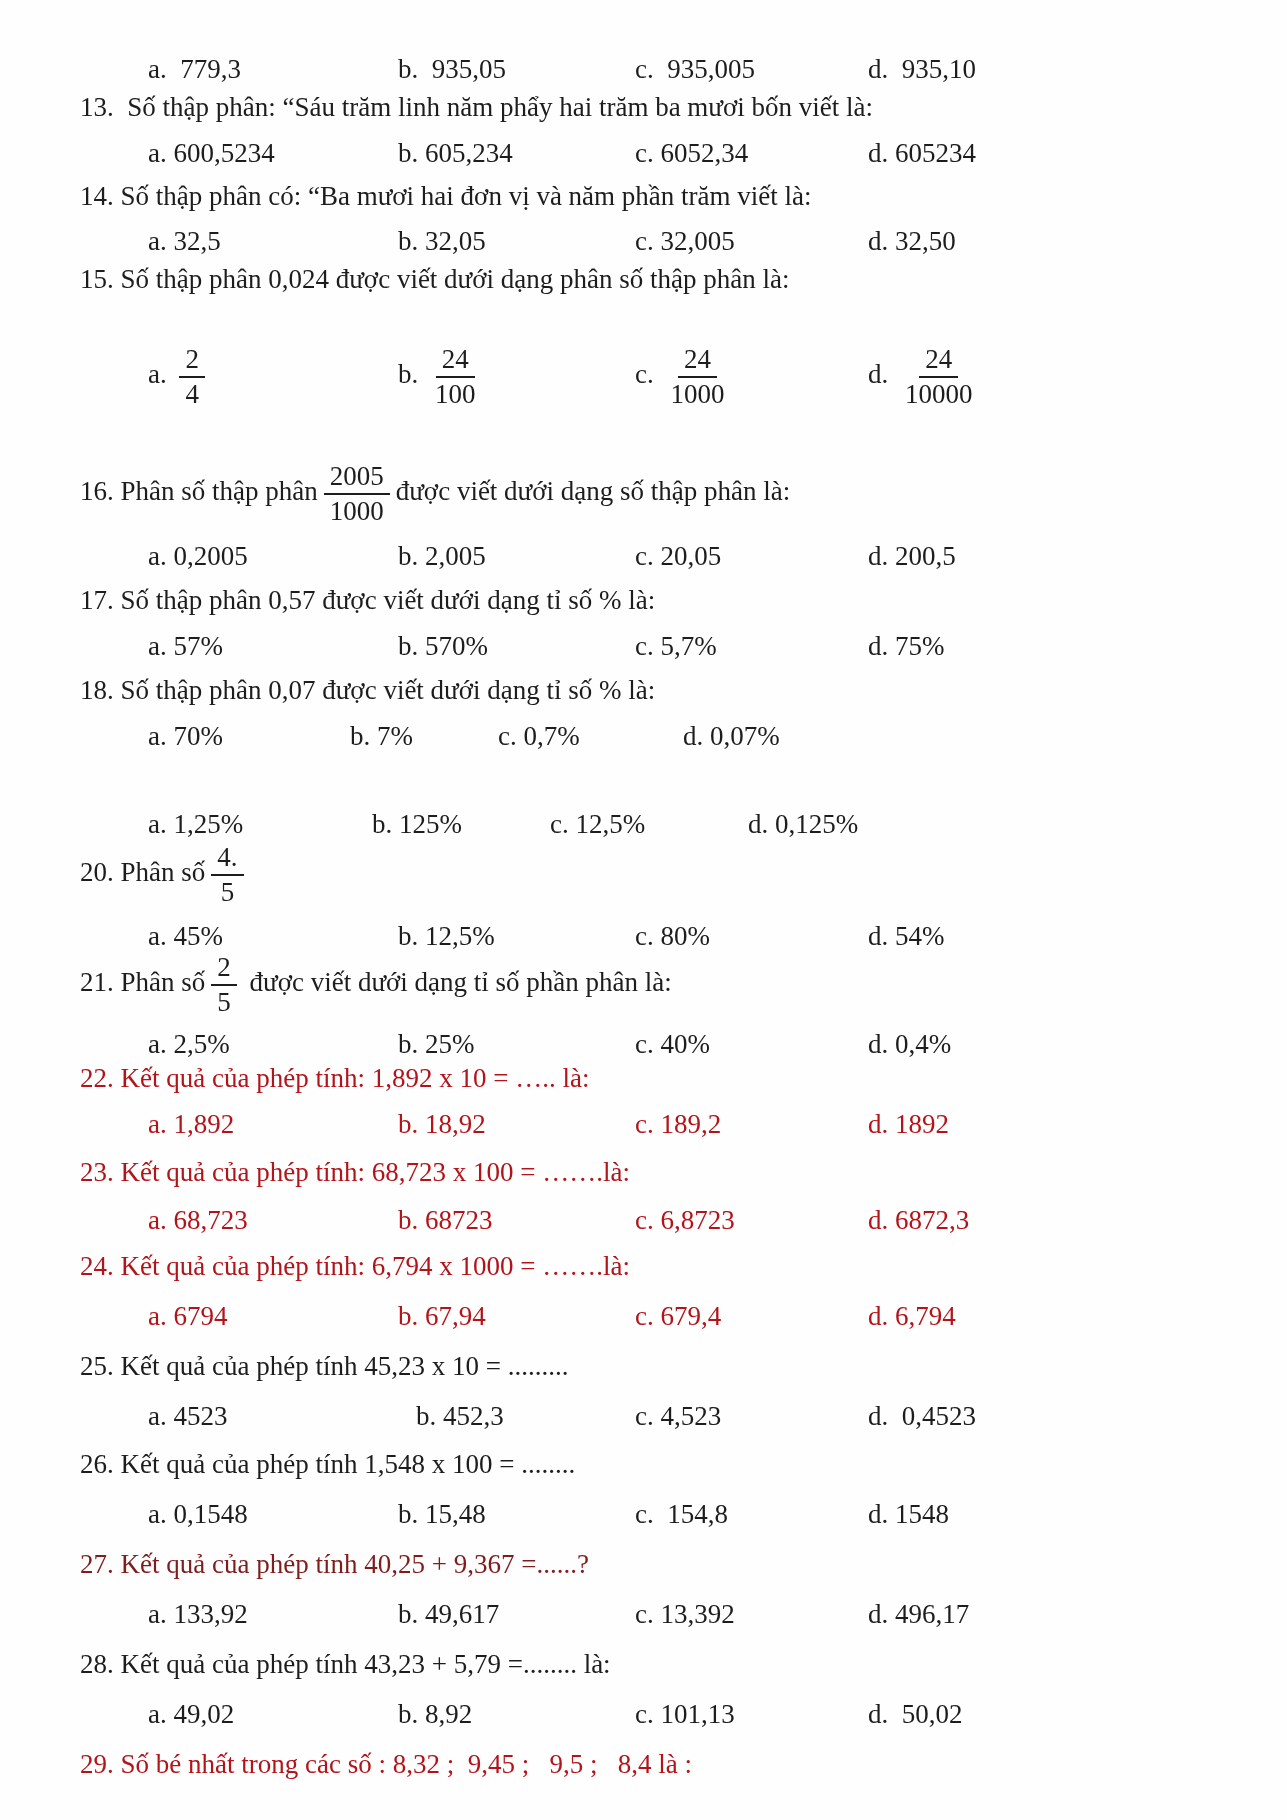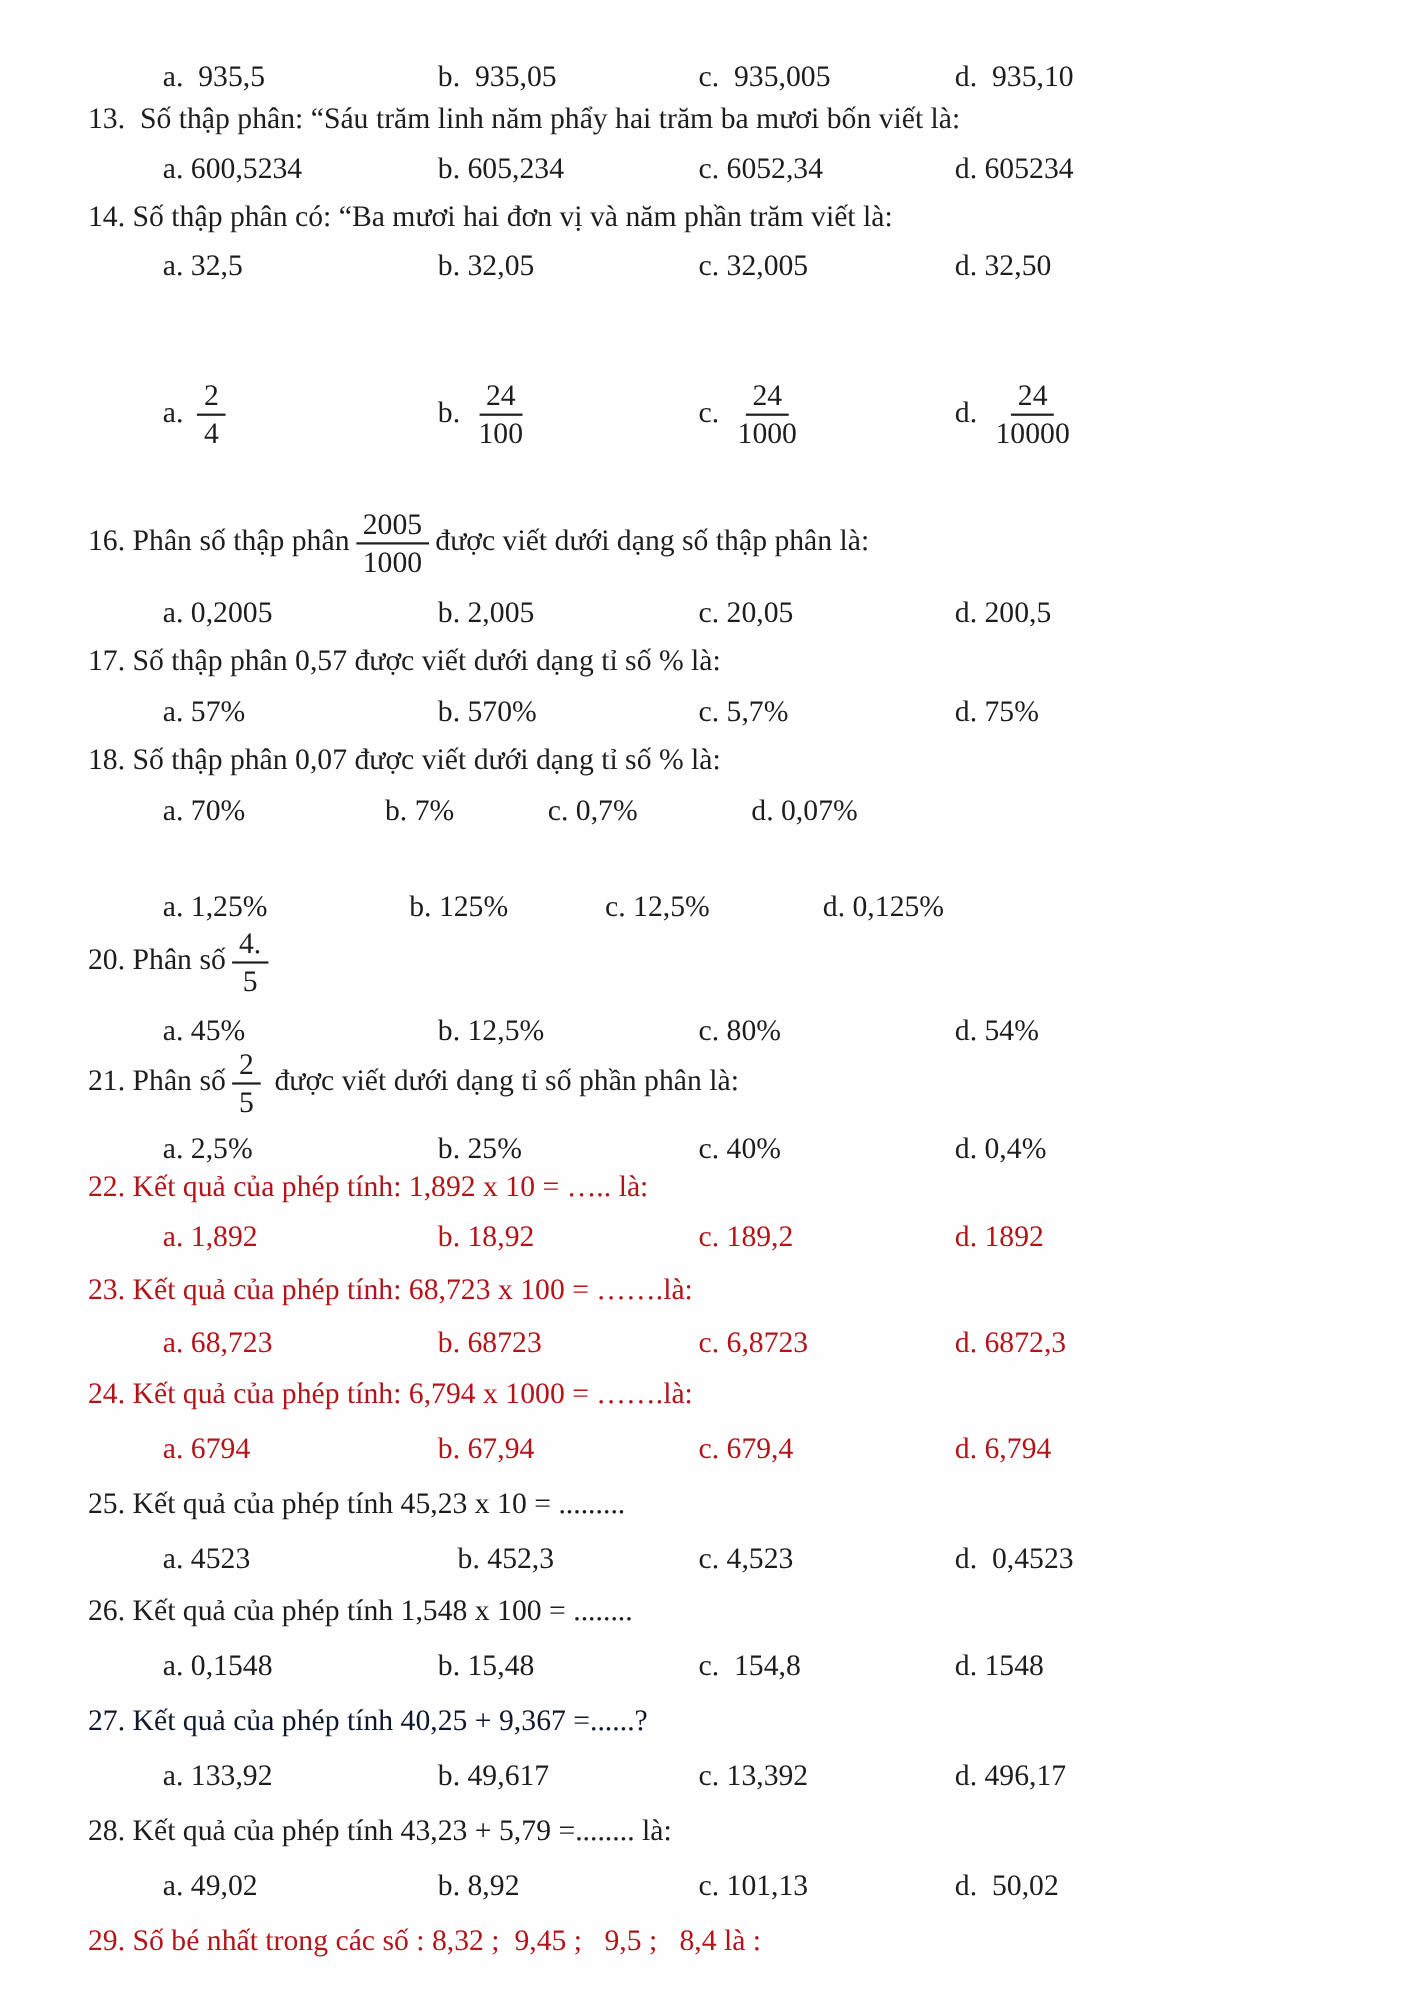--- a/index.html
+++ b/index.html
@@ -43,39 +43,40 @@
   }
   .frac .den{
     padding:2px 4px 0 4px;
   }
 </style>
 </head>
 <body>
 
 <div class="page" id="page">
     <div class="orow" style="top: 54px; color: rgb(29, 29, 29);">
-      <span class="opt" style="left: 148px;"><span class="opt-label">a.</span> <span class="opt-value"> 935,5</span></span>
+      <span class="opt" style="left: 148px;"><span class="opt-label">a.</span> <span class="opt-value"> 779,3</span></span>
       <span class="opt" style="left: 398px;"><span class="opt-label">b.</span> <span class="opt-value"> 935,05</span></span>
       <span class="opt" style="left: 635px;"><span class="opt-label">c.</span> <span class="opt-value"> 935,005</span></span>
       <span class="opt" style="left: 868px;"><span class="opt-label">d.</span> <span class="opt-value"> 935,10</span></span>
     </div>
     <div class="qrow" style="top: 92px; color: rgb(29, 29, 29);"><span class="q-number">13.</span> <span class="q-text"> Số thập phân: “Sáu trăm linh năm phẩy hai trăm ba mươi bốn viết là:</span></div>
     <div class="orow" style="top: 138px; color: rgb(29, 29, 29);">
       <span class="opt" style="left: 148px;"><span class="opt-label">a.</span> <span class="opt-value">600,5234</span></span>
       <span class="opt" style="left: 398px;"><span class="opt-label">b.</span> <span class="opt-value">605,234</span></span>
       <span class="opt" style="left: 635px;"><span class="opt-label">c.</span> <span class="opt-value">6052,34</span></span>
       <span class="opt" style="left: 868px;"><span class="opt-label">d.</span> <span class="opt-value">605234</span></span>
     </div>
     <div class="qrow" style="top: 181px; color: rgb(29, 29, 29);"><span class="q-number">14.</span> <span class="q-text">Số thập phân có: “Ba mươi hai đơn vị và năm phần trăm viết là:</span></div>
     <div class="orow" style="top: 226px; color: rgb(29, 29, 29);">
       <span class="opt" style="left: 148px;"><span class="opt-label">a.</span> <span class="opt-value">32,5</span></span>
       <span class="opt" style="left: 398px;"><span class="opt-label">b.</span> <span class="opt-value">32,05</span></span>
       <span class="opt" style="left: 635px;"><span class="opt-label">c.</span> <span class="opt-value">32,005</span></span>
       <span class="opt" style="left: 868px;"><span class="opt-label">d.</span> <span class="opt-value">32,50</span></span>
     </div>
+    <div class="qrow" style="top: 264px; color: rgb(29, 29, 29);"><span class="q-number">15.</span> <span class="q-text">Số thập phân 0,024 được viết dưới dạng phân số thập phân là:</span></div>
     <div class="orow" style="top: 345px; color: rgb(29, 29, 29);">
       <span class="opt" style="left: 148px;"><span class="opt-label">a.</span> <span class="frac"><span class="num">2</span><span class="den">4</span></span></span>
       <span class="opt" style="left: 398px;"><span class="opt-label">b.</span> <span class="frac"><span class="num">24</span><span class="den">100</span></span></span>
       <span class="opt" style="left: 635px;"><span class="opt-label">c.</span> <span class="frac"><span class="num">24</span><span class="den">1000</span></span></span>
       <span class="opt" style="left: 868px;"><span class="opt-label">d.</span> <span class="frac"><span class="num">24</span><span class="den">10000</span></span></span>
     </div>
     <div class="qrow" style="top: 462px; color: rgb(29, 29, 29);"><span class="q-number">16.</span> <span class="q-text">Phân số thập phân</span><span class="frac"><span class="num">2005</span><span class="den">1000</span></span><span class="q-text">được viết dưới dạng số thập phân là:</span></div>
     <div class="orow" style="top: 541px; color: rgb(29, 29, 29);">
       <span class="opt" style="left: 148px;"><span class="opt-label">a.</span> <span class="opt-value">0,2005</span></span>
       <span class="opt" style="left: 398px;"><span class="opt-label">b.</span> <span class="opt-value">2,005</span></span>
@@ -144,21 +145,21 @@
       <span class="opt" style="left: 635px;"><span class="opt-label">c.</span> <span class="opt-value">4,523</span></span>
       <span class="opt" style="left: 868px;"><span class="opt-label">d.</span> <span class="opt-value"> 0,4523</span></span>
     </div>
     <div class="qrow" style="top: 1449px; color: rgb(29, 29, 29);"><span class="q-number">26.</span> <span class="q-text">Kết quả của phép tính 1,548 x 100 = ........</span></div>
     <div class="orow" style="top: 1499px; color: rgb(29, 29, 29);">
       <span class="opt" style="left: 148px;"><span class="opt-label">a.</span> <span class="opt-value">0,1548</span></span>
       <span class="opt" style="left: 398px;"><span class="opt-label">b.</span> <span class="opt-value">15,48</span></span>
       <span class="opt" style="left: 635px;"><span class="opt-label">c.</span> <span class="opt-value"> 154,8</span></span>
       <span class="opt" style="left: 868px;"><span class="opt-label">d.</span> <span class="opt-value">1548</span></span>
     </div>
-    <div class="qrow" style="top: 1549px; color: #0f172a;"><span class="q-number">27.</span> <span class="q-text">Kết quả của phép tính 40,25 + 9,367 =......?</span></div>
+    <div class="qrow" style="top: 1549px; color: #7f1d1d;"><span class="q-number">27.</span> <span class="q-text">Kết quả của phép tính 40,25 + 9,367 =......?</span></div>
     <div class="orow" style="top: 1599px; color: rgb(29, 29, 29);">
       <span class="opt" style="left: 148px;"><span class="opt-label">a.</span> <span class="opt-value">133,92</span></span>
       <span class="opt" style="left: 398px;"><span class="opt-label">b.</span> <span class="opt-value">49,617</span></span>
       <span class="opt" style="left: 635px;"><span class="opt-label">c.</span> <span class="opt-value">13,392</span></span>
       <span class="opt" style="left: 868px;"><span class="opt-label">d.</span> <span class="opt-value">496,17</span></span>
     </div>
     <div class="qrow" style="top: 1649px; color: rgb(29, 29, 29);"><span class="q-number">28.</span> <span class="q-text">Kết quả của phép tính 43,23 + 5,79 =........ là:</span></div>
     <div class="orow" style="top: 1699px; color: rgb(29, 29, 29);">
       <span class="opt" style="left: 148px;"><span class="opt-label">a.</span> <span class="opt-value">49,02</span></span>
       <span class="opt" style="left: 398px;"><span class="opt-label">b.</span> <span class="opt-value">8,92</span></span>

